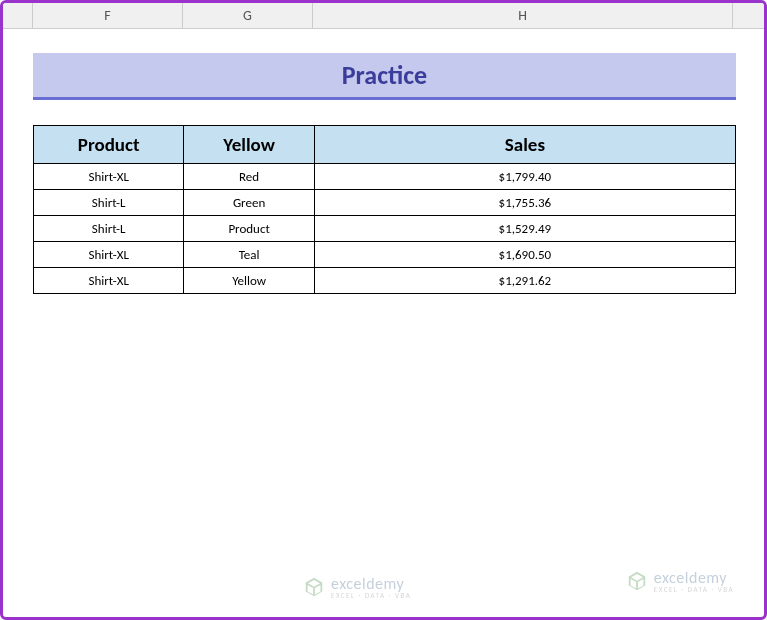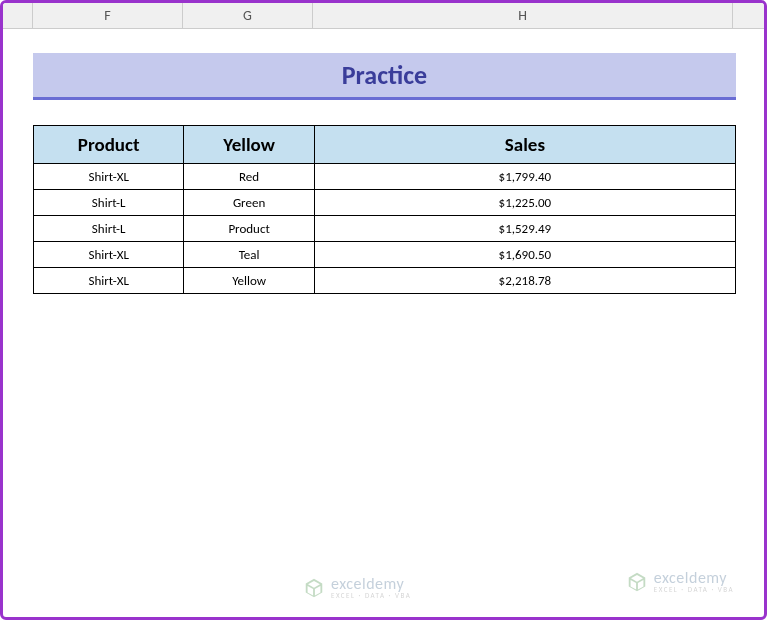--- a/index.html
+++ b/index.html
@@ -90,21 +90,20 @@
       padding: 5px 4px;
       border: 1.5px solid #000;
       text-align: center;
     }
     .th-notinc, .td-notinc { width: 150px; }
     .th-sum, .td-sum { width: 130px; }
     
     .watermark {
       position: absolute;
       display: flex;
-      align-items: center;
       gap: 6px;
       opacity: 0.35;
       color: #5a7a9a;
     }
     .wm1 { bottom: 18px; left: 300px; }
     .wm2 { bottom: 24px; right: 30px; }
     .wm-icon {
       width: 22px;
       height: 22px;
     }
@@ -143,36 +142,36 @@
     </thead>
     <tbody>
       <tr>
         <td class="td-product">Shirt-XL</td>
         <td class="td-color">Red</td>
         <td class="td-sales">$1,799.40</td>
       </tr>
       <tr>
         <td class="td-product">Shirt-L</td>
         <td class="td-color">Green</td>
-        <td class="td-sales">$1,225.00</td>
+        <td class="td-sales">$1,755.36</td>
       </tr>
       <tr>
         <td class="td-product">Shirt-L</td>
         <td class="td-color">Product</td>
         <td class="td-sales">$1,529.49</td>
       </tr>
       <tr>
         <td class="td-product">Shirt-XL</td>
         <td class="td-color">Teal</td>
         <td class="td-sales">$1,690.50</td>
       </tr>
       <tr>
         <td class="td-product">Shirt-XL</td>
         <td class="td-color">Yellow</td>
-        <td class="td-sales">$2,218.78</td>
+        <td class="td-sales">$1,291.62</td>
       </tr>
     </tbody>
   </table>
 
 
 </div>
 
 <div class="watermark wm1">
   <svg class="wm-icon" viewBox="0 0 24 24" fill="#5a9a5a">
       <path d="M12 2L3 7v10l9 5 9-5V7l-9-5zm0 2.3L18.5 8 12 11.7 5.5 8 12 4.3zM5 9.7l6 3.4v7.2l-6-3.4V9.7zm8 10.6v-7.2l6-3.4v7.2l-6 3.4z"></path>

